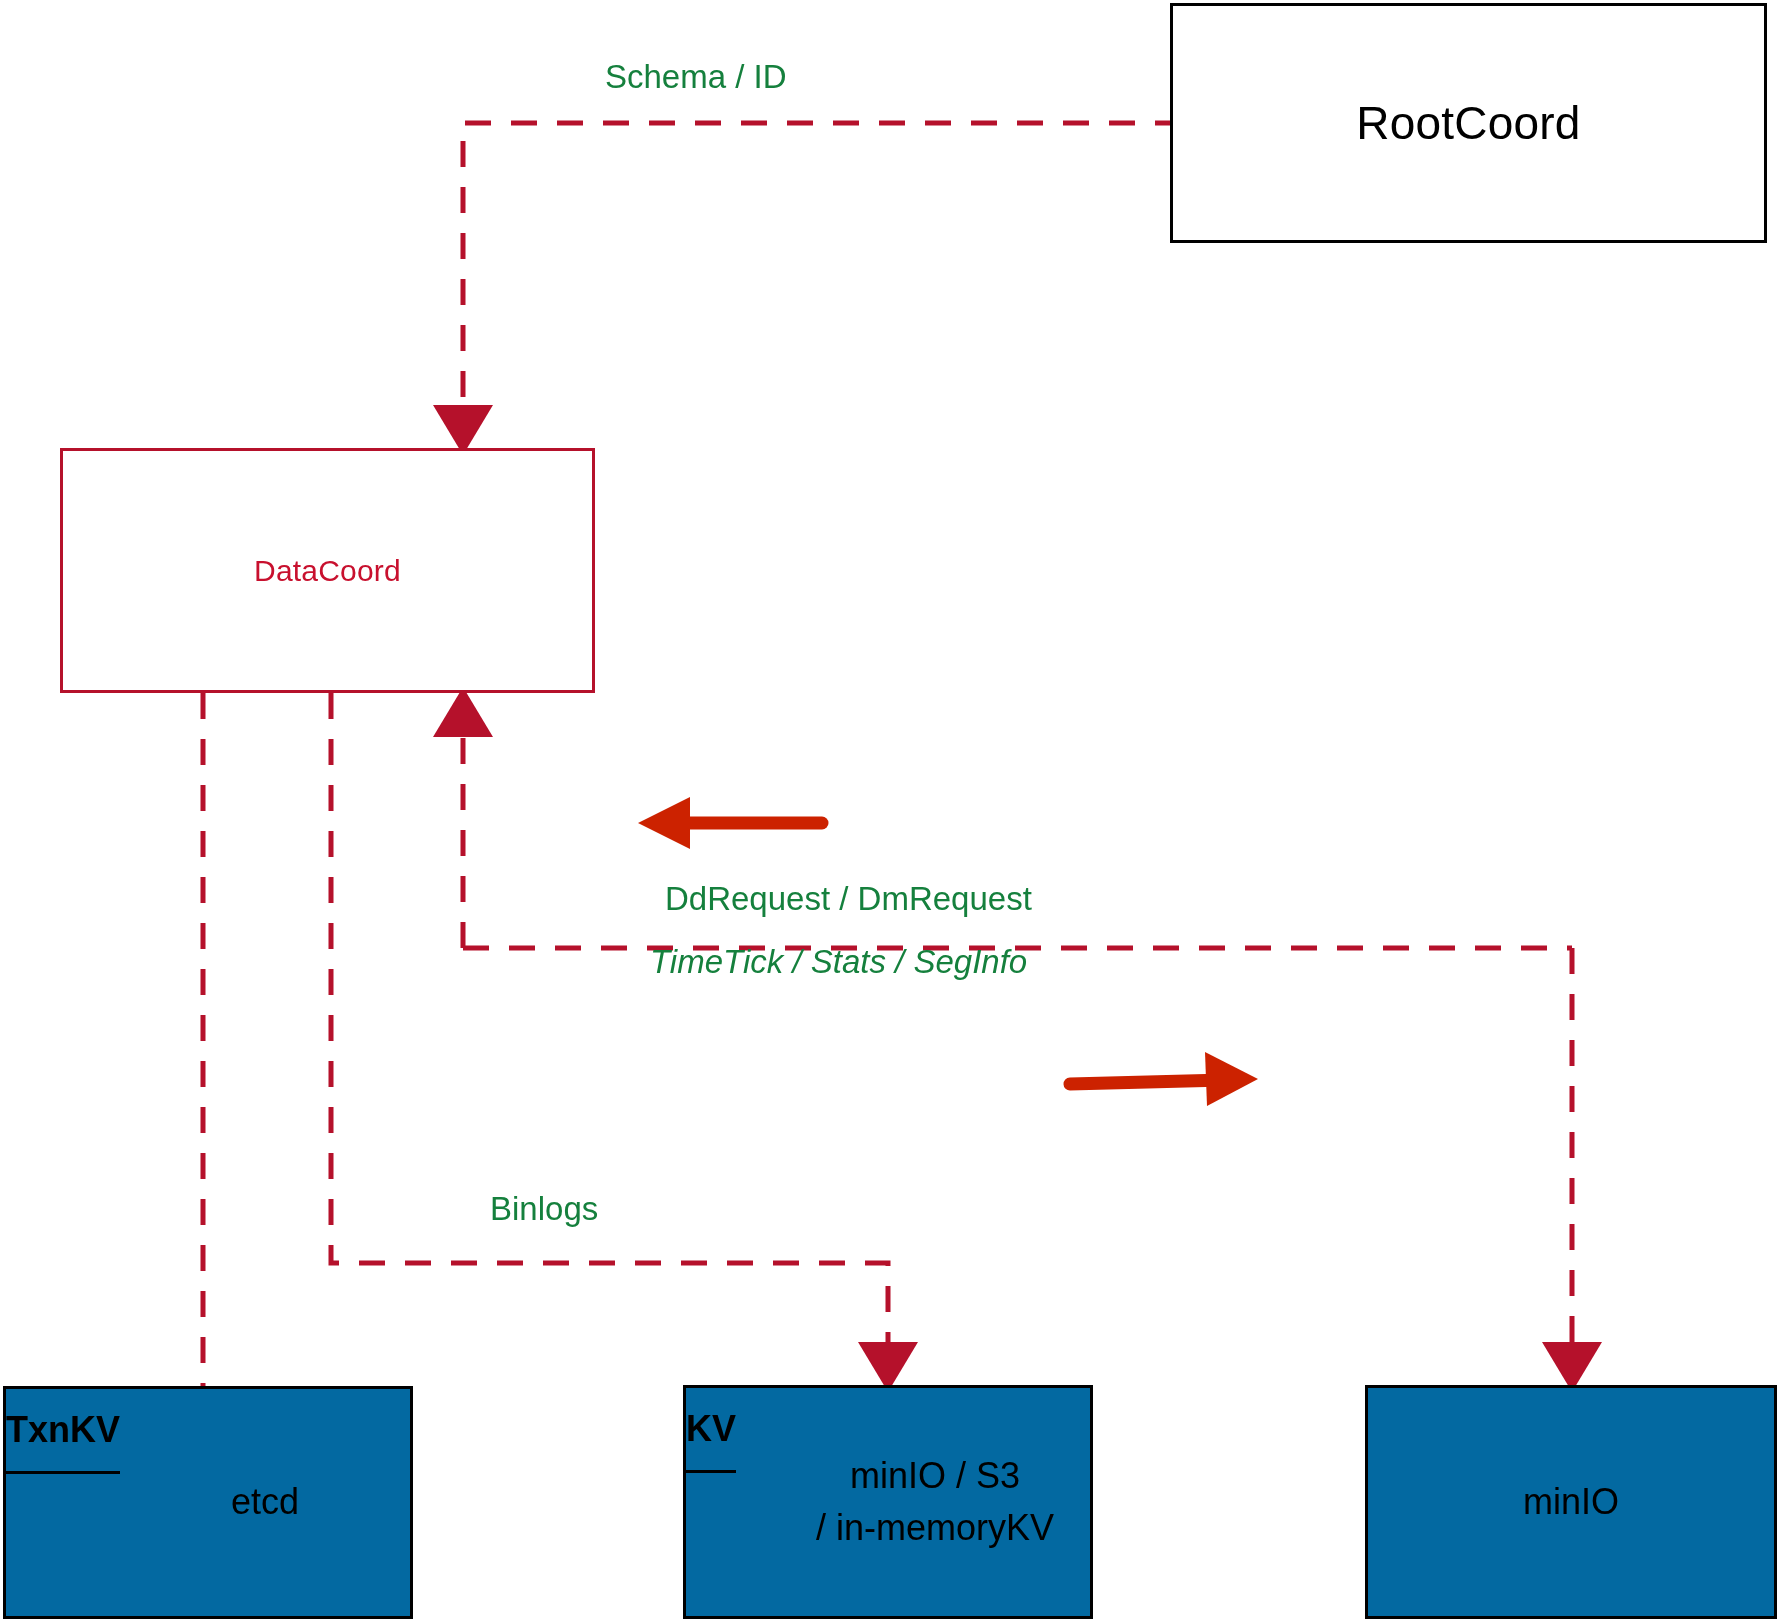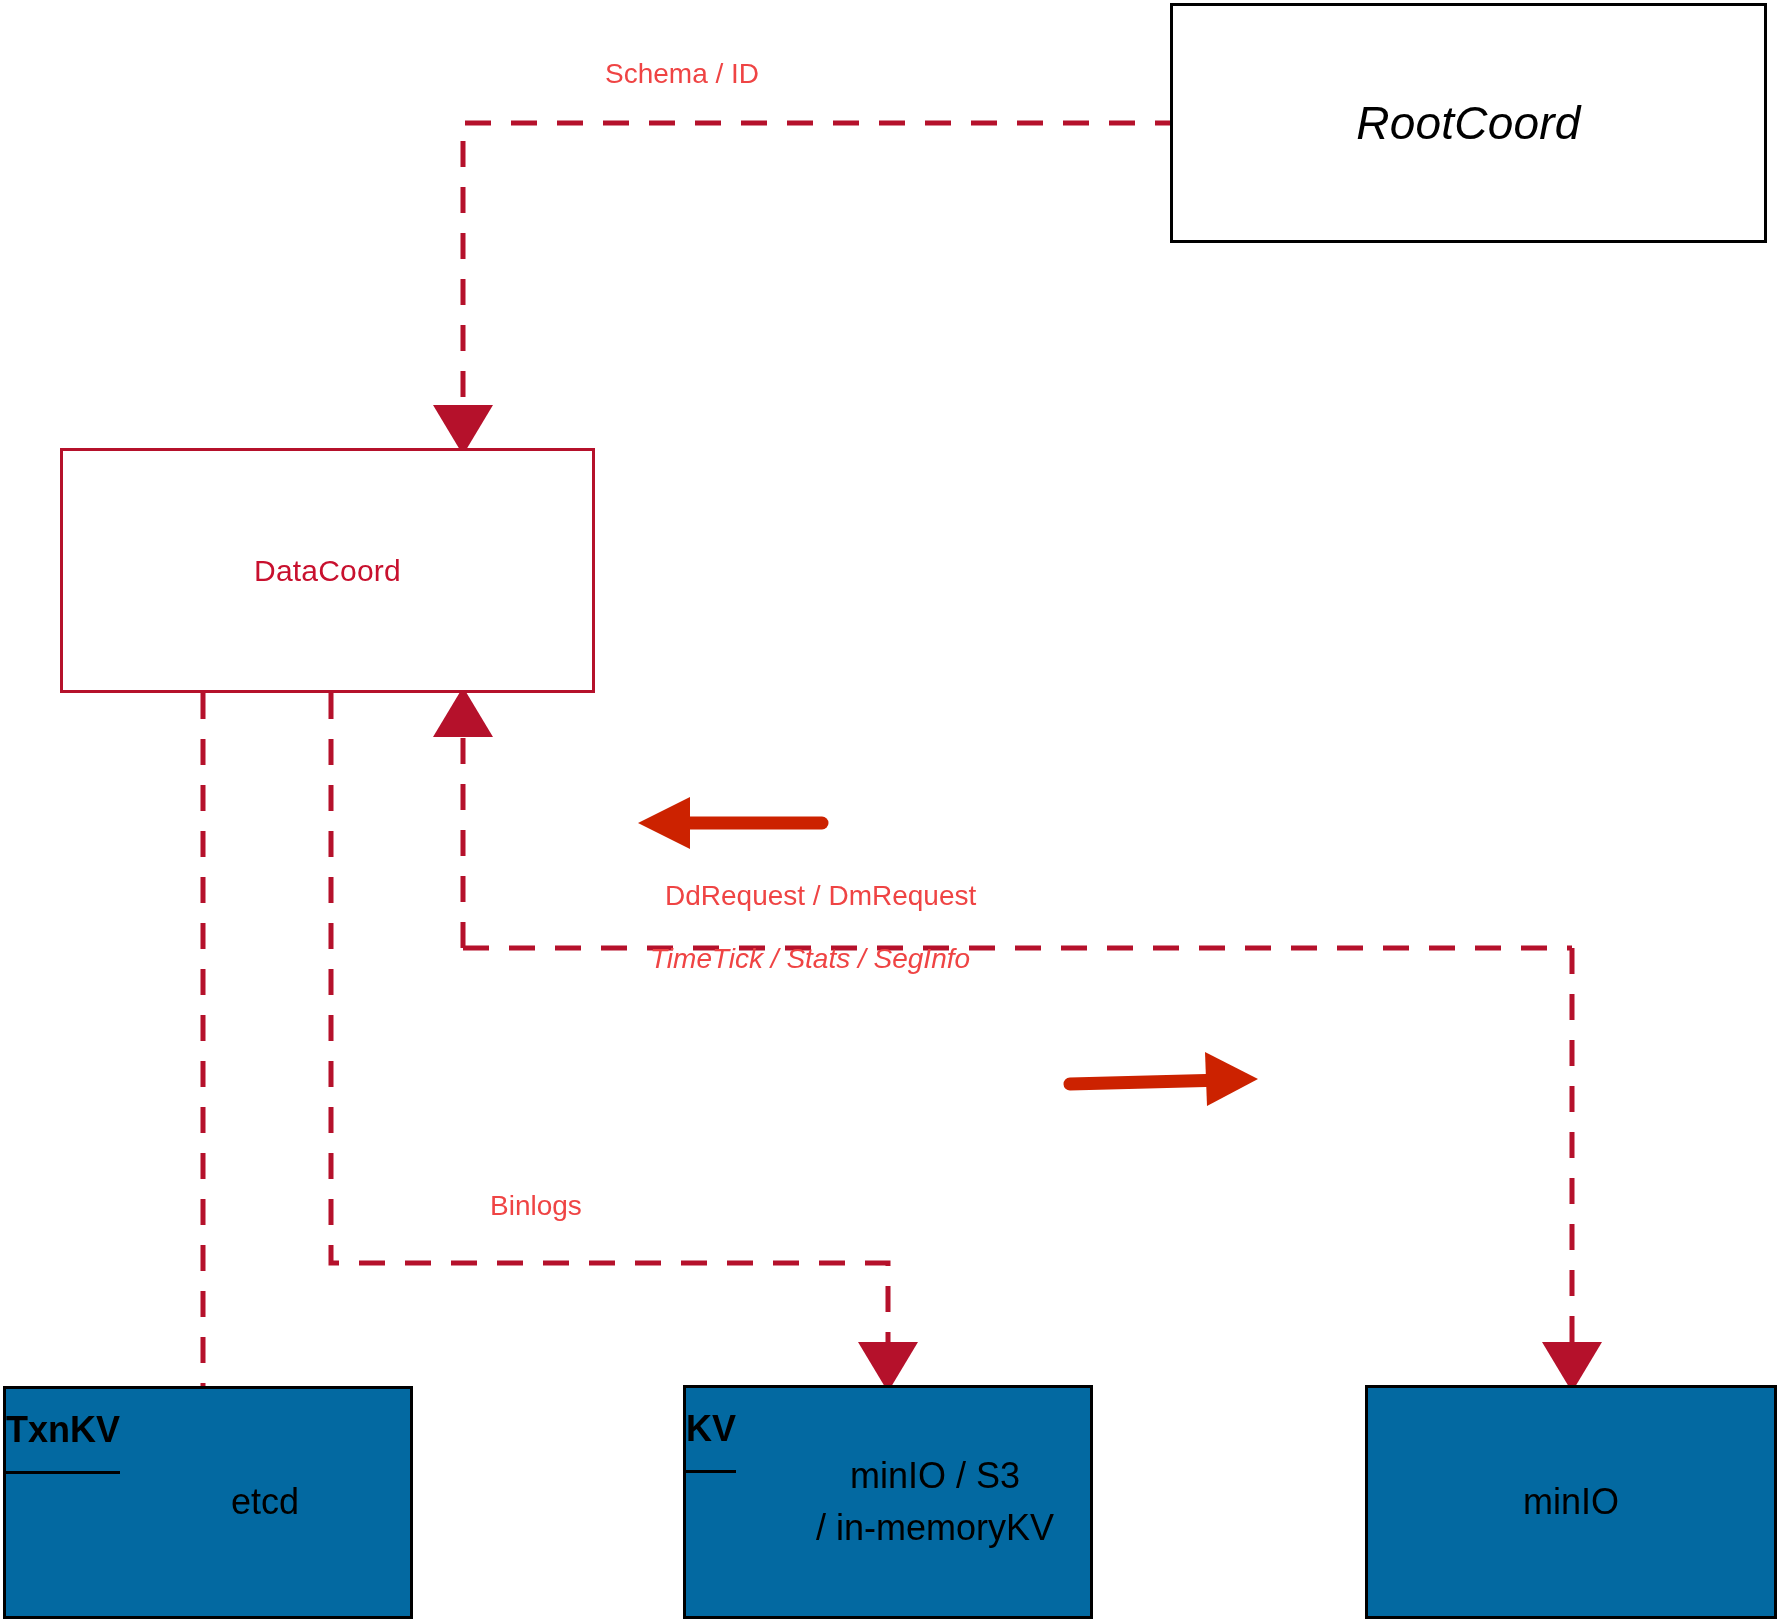--- a/index.html
+++ b/index.html
@@ -39,21 +39,20 @@
   }
   .node-accent {
     border: 3px solid #B5112B;
     align-items: center;
     justify-content: center;
   }
   .node-title-plain {
     font-size: 46px;
     color: #000000;
     letter-spacing: 0.2px;
-    font-style: italic;
   }
   .node-title-accent {
     font-size: 30px;
     color: #C8102E;
     letter-spacing: 0.2px;
   }
   
   .node-split {
     position: absolute;
     box-sizing: border-box;
@@ -76,22 +75,22 @@
     flex-direction: column;
     align-items: center;
     justify-content: center;
     font-size: 36px;
     color: #000000;
     line-height: 1.45;
     text-align: center;
   }
   .edge-label {
     position: absolute;
-    font-size: 28px;
-    color: #ef4444;
+    font-size: 33px;
+    color: #15803d;
     white-space: nowrap;
   }
 </style>
 </head>
 <body>
 
 <div id="canvas">
 
   <svg class="layer" viewBox="0 0 1781 1624" xmlns="http://www.w3.org/2000/svg">
     <defs>

